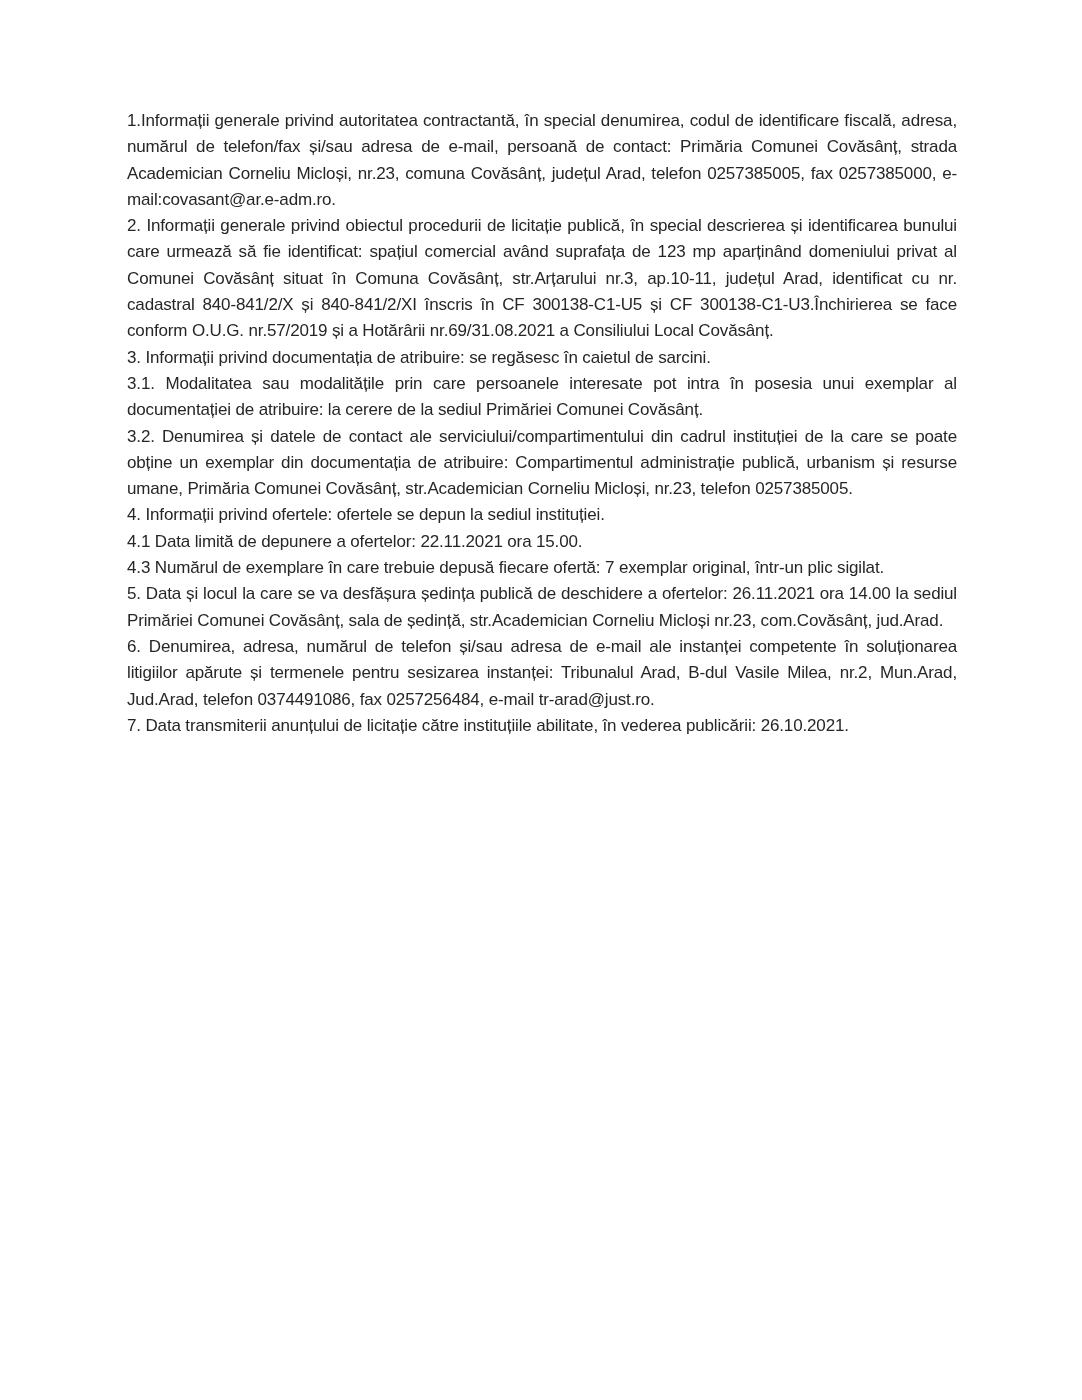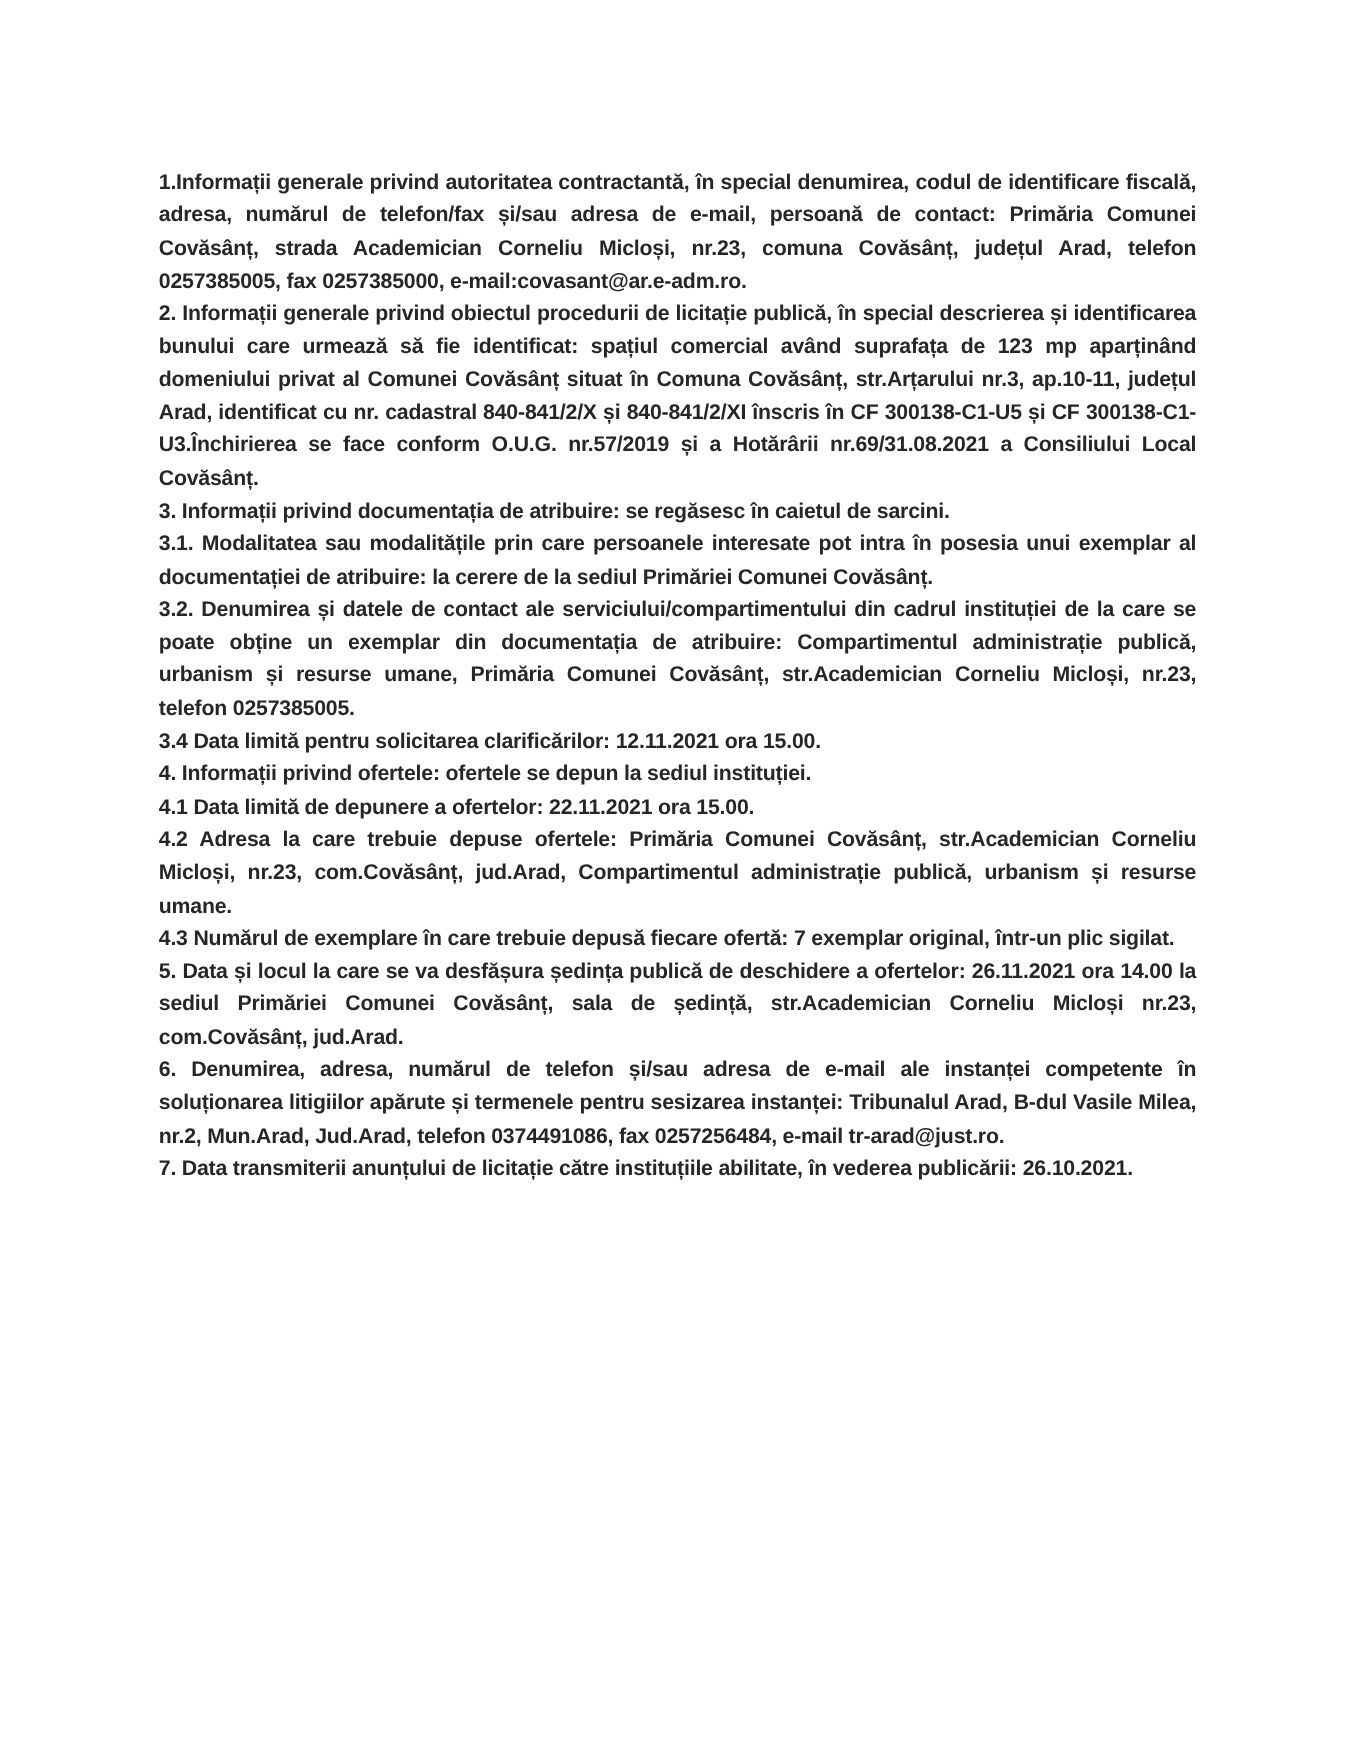--- a/index.html
+++ b/index.html
@@ -11,48 +11,45 @@
   .page {
     position: relative;
     width: 1082px;
     height: 1400px;
     background: #ffffff;
     overflow: hidden;
     font-family: "Liberation Sans", "DejaVu Sans", sans-serif;
   }
   .doc-body {
     position: absolute;
-    top: 133px;
+    top: 108px;
     left: 127px;
     width: 830px;
     color: #262626;
     font-size: 17px;
     line-height: 26.3px;
     letter-spacing: -0.15px;
     text-align: justify;
     text-justify: inter-word;
-    font-weight: bold;
   }
   .doc-body p {
     margin: 0;
     padding: 0;
   }
 </style>
 </head>
 <body>
 
 <div class="page">
   <div class="doc-body">
     <p>1.Informații generale privind autoritatea contractantă, în special denumirea, codul de identificare fiscală, adresa, numărul de telefon/fax și/sau adresa de e-mail, persoană de contact: Primăria Comunei Covăsânț, strada Academician Corneliu Micloși, nr.23, comuna Covăsânț, județul Arad, telefon 0257385005, fax 0257385000, e-mail:covasant@ar.e-adm.ro.</p>
     <p>2. Informații generale privind obiectul procedurii de licitație publică, în special descrierea și identificarea bunului care urmează să fie identificat: spațiul comercial având suprafața de 123 mp aparținând domeniului privat al Comunei Covăsânț situat în Comuna Covăsânț, str.Arțarului nr.3, ap.10-11, județul Arad, identificat cu nr. cadastral 840-841/2/X și 840-841/2/XI înscris în CF 300138-C1-U5 și CF 300138-C1-U3.Închirierea se face conform O.U.G. nr.57/2019 și a Hotărârii nr.69/31.08.2021 a Consiliului Local Covăsânț.</p>
     <p>3. Informații privind documentația de atribuire: se regăsesc în caietul de sarcini.</p>
     <p>3.1. Modalitatea sau modalitățile prin care persoanele interesate pot intra în posesia unui exemplar al documentației de atribuire: la cerere de la sediul Primăriei  Comunei Covăsânț.</p>
     <p>3.2. Denumirea și datele de contact ale serviciului/compartimentului din cadrul instituției de la care se poate obține un exemplar din documentația de atribuire: Compartimentul administrație publică, urbanism și resurse umane, Primăria Comunei Covăsânț, str.Academician Corneliu Micloși, nr.23, telefon 0257385005.</p>
-    <p>3.4 Data limită pentru solicitarea clarificărilor: 12.11.2021 ora 15.00.</p>
     <p>4. Informații privind ofertele: ofertele se depun la sediul instituției.</p>
     <p>4.1 Data limită de depunere a ofertelor: 22.11.2021 ora 15.00.</p>
-    <p>4.2 Adresa la care trebuie depuse ofertele: Primăria Comunei Covăsânț, str.Academician Corneliu Micloși, nr.23, com.Covăsânț, jud.Arad, Compartimentul administrație publică, urbanism și resurse umane.</p>
     <p>4.3 Numărul de exemplare în care trebuie depusă fiecare ofertă: 7 exemplar original, într-un plic sigilat.</p>
     <p>5. Data și locul la care se va desfășura ședința publică de deschidere a ofertelor:  26.11.2021 ora 14.00 la sediul Primăriei Comunei Covăsânț, sala de ședință, str.Academician Corneliu Micloși nr.23, com.Covăsânț, jud.Arad.</p>
     <p>6. Denumirea, adresa, numărul de telefon și/sau adresa de e-mail ale instanței competente în soluționarea litigiilor apărute și termenele pentru sesizarea instanței: Tribunalul Arad, B-dul Vasile Milea, nr.2, Mun.Arad, Jud.Arad, telefon 0374491086, fax 0257256484, e-mail tr-arad@just.ro.</p>
     <p>7. Data transmiterii anunțului de licitație către instituțiile abilitate, în vederea publicării: 26.10.2021.</p>
   </div>
 </div>
 
 </body></html>

